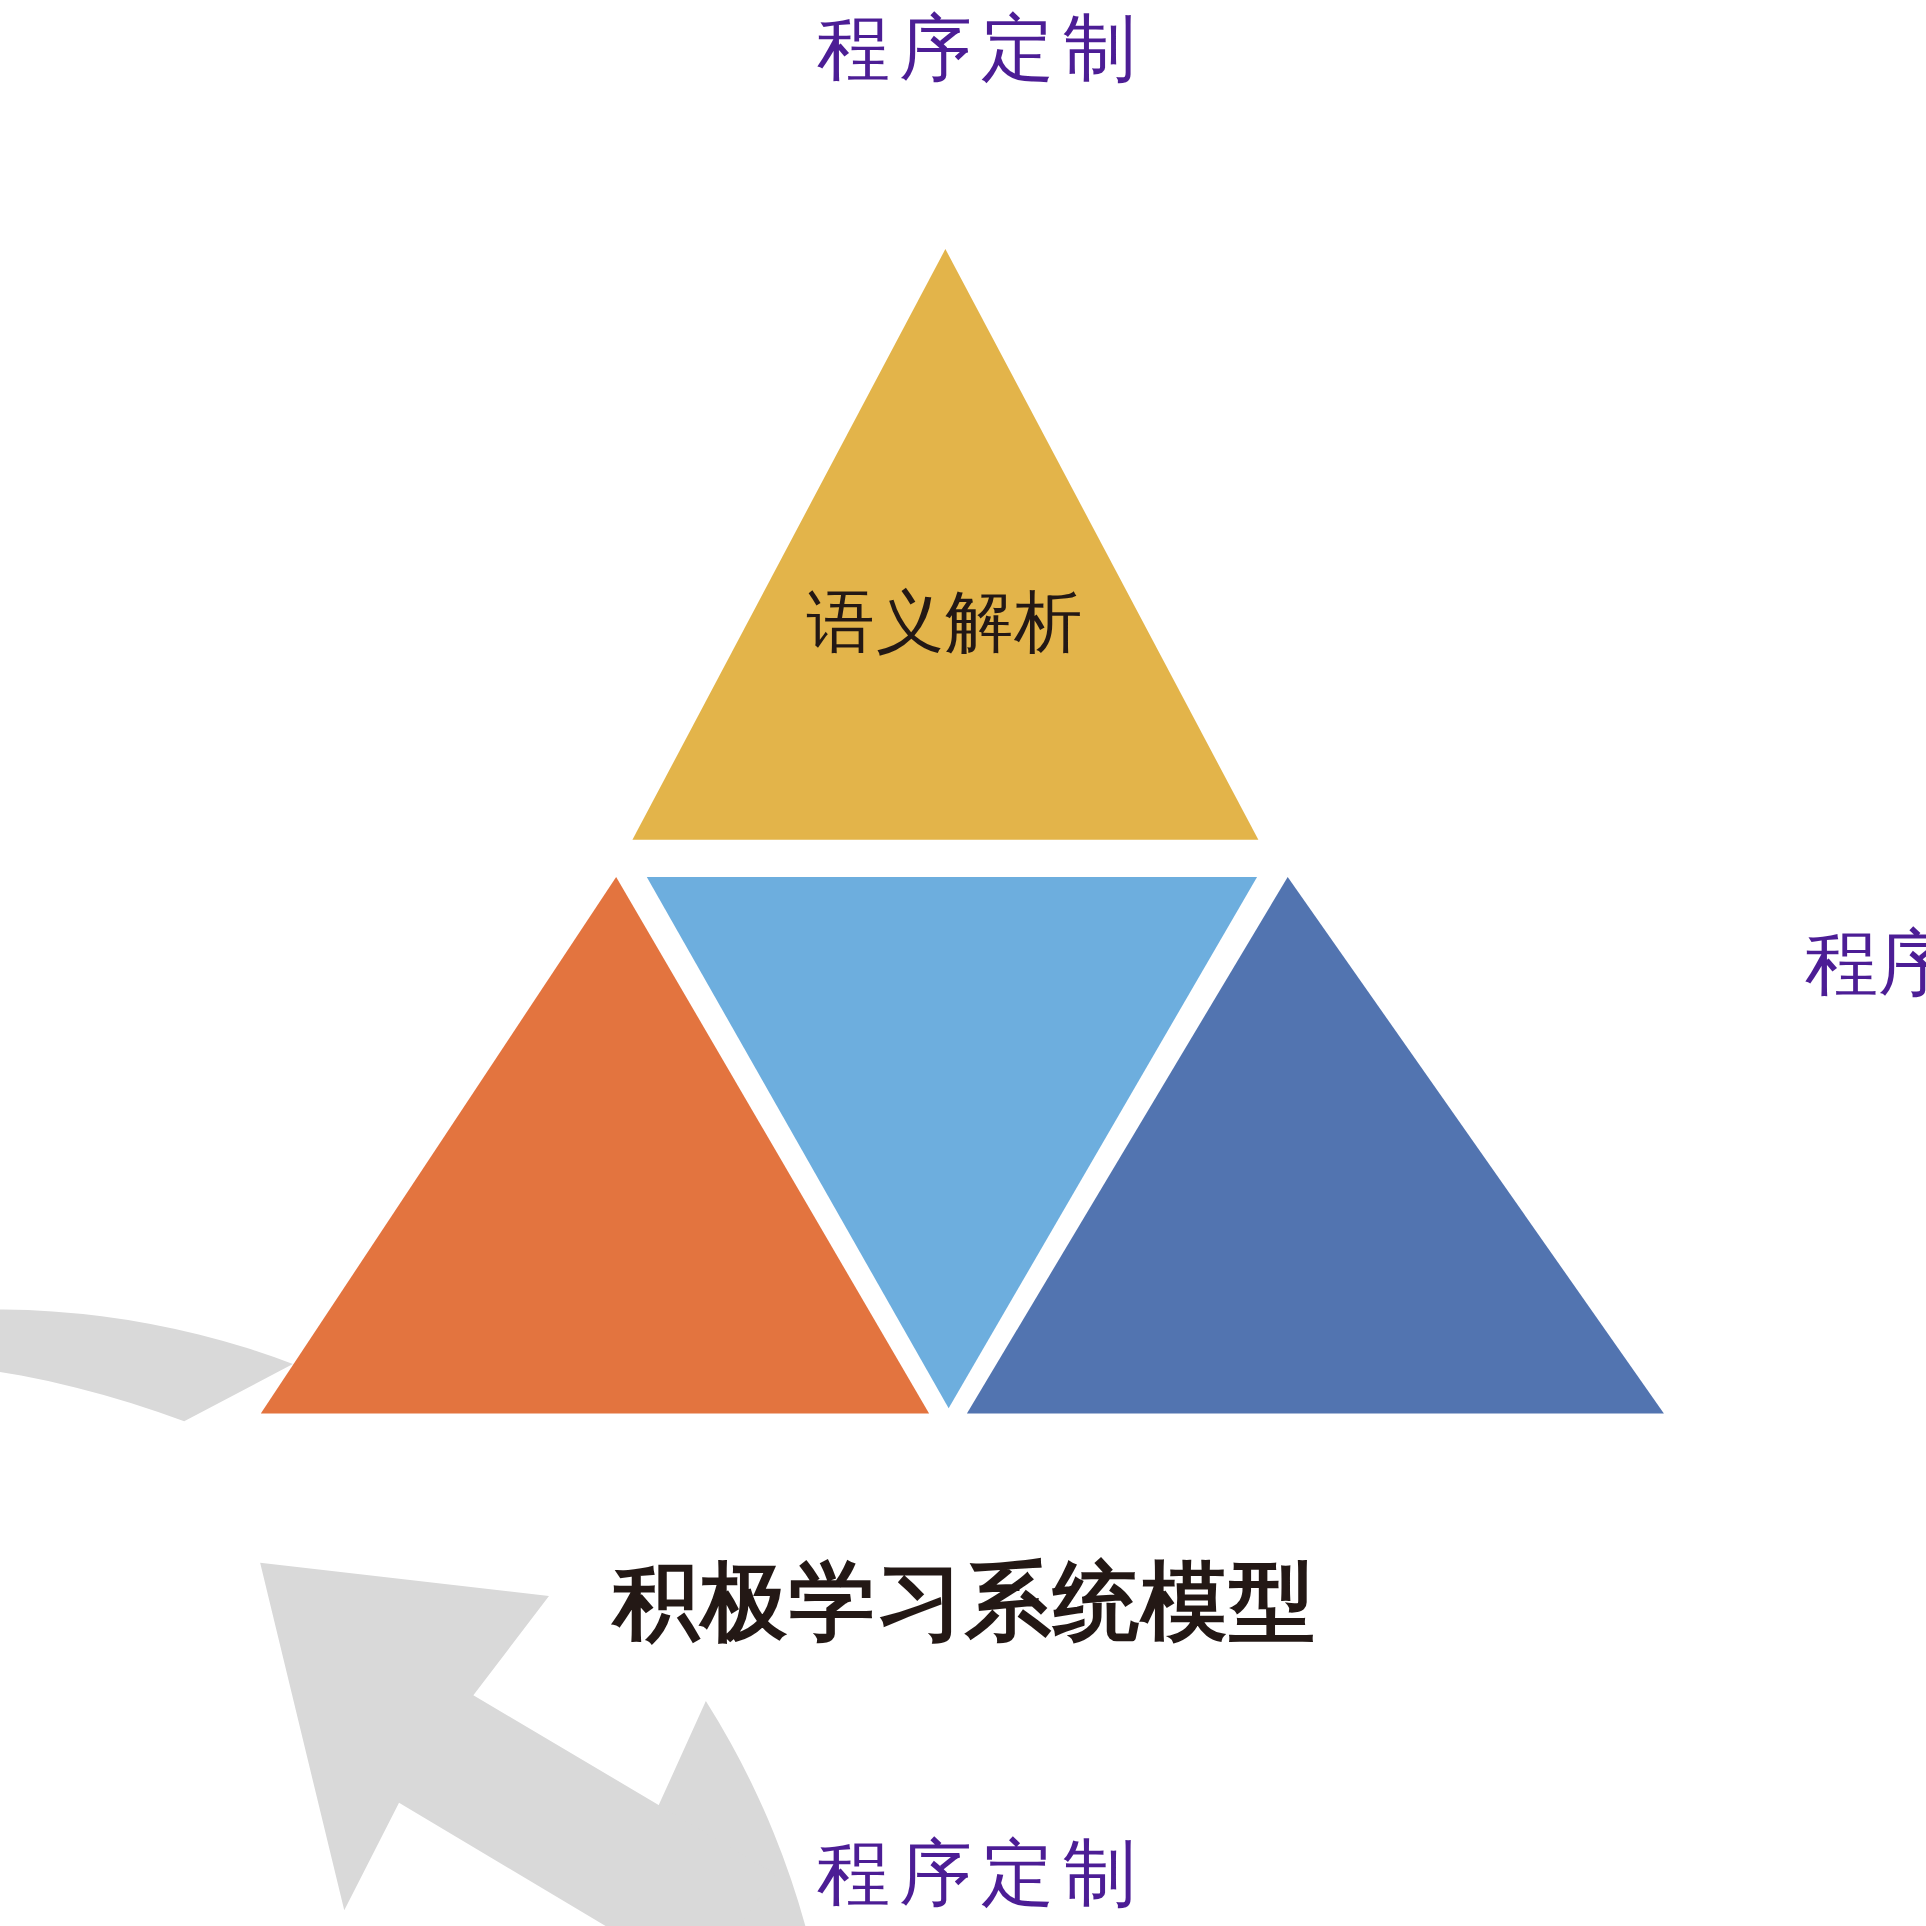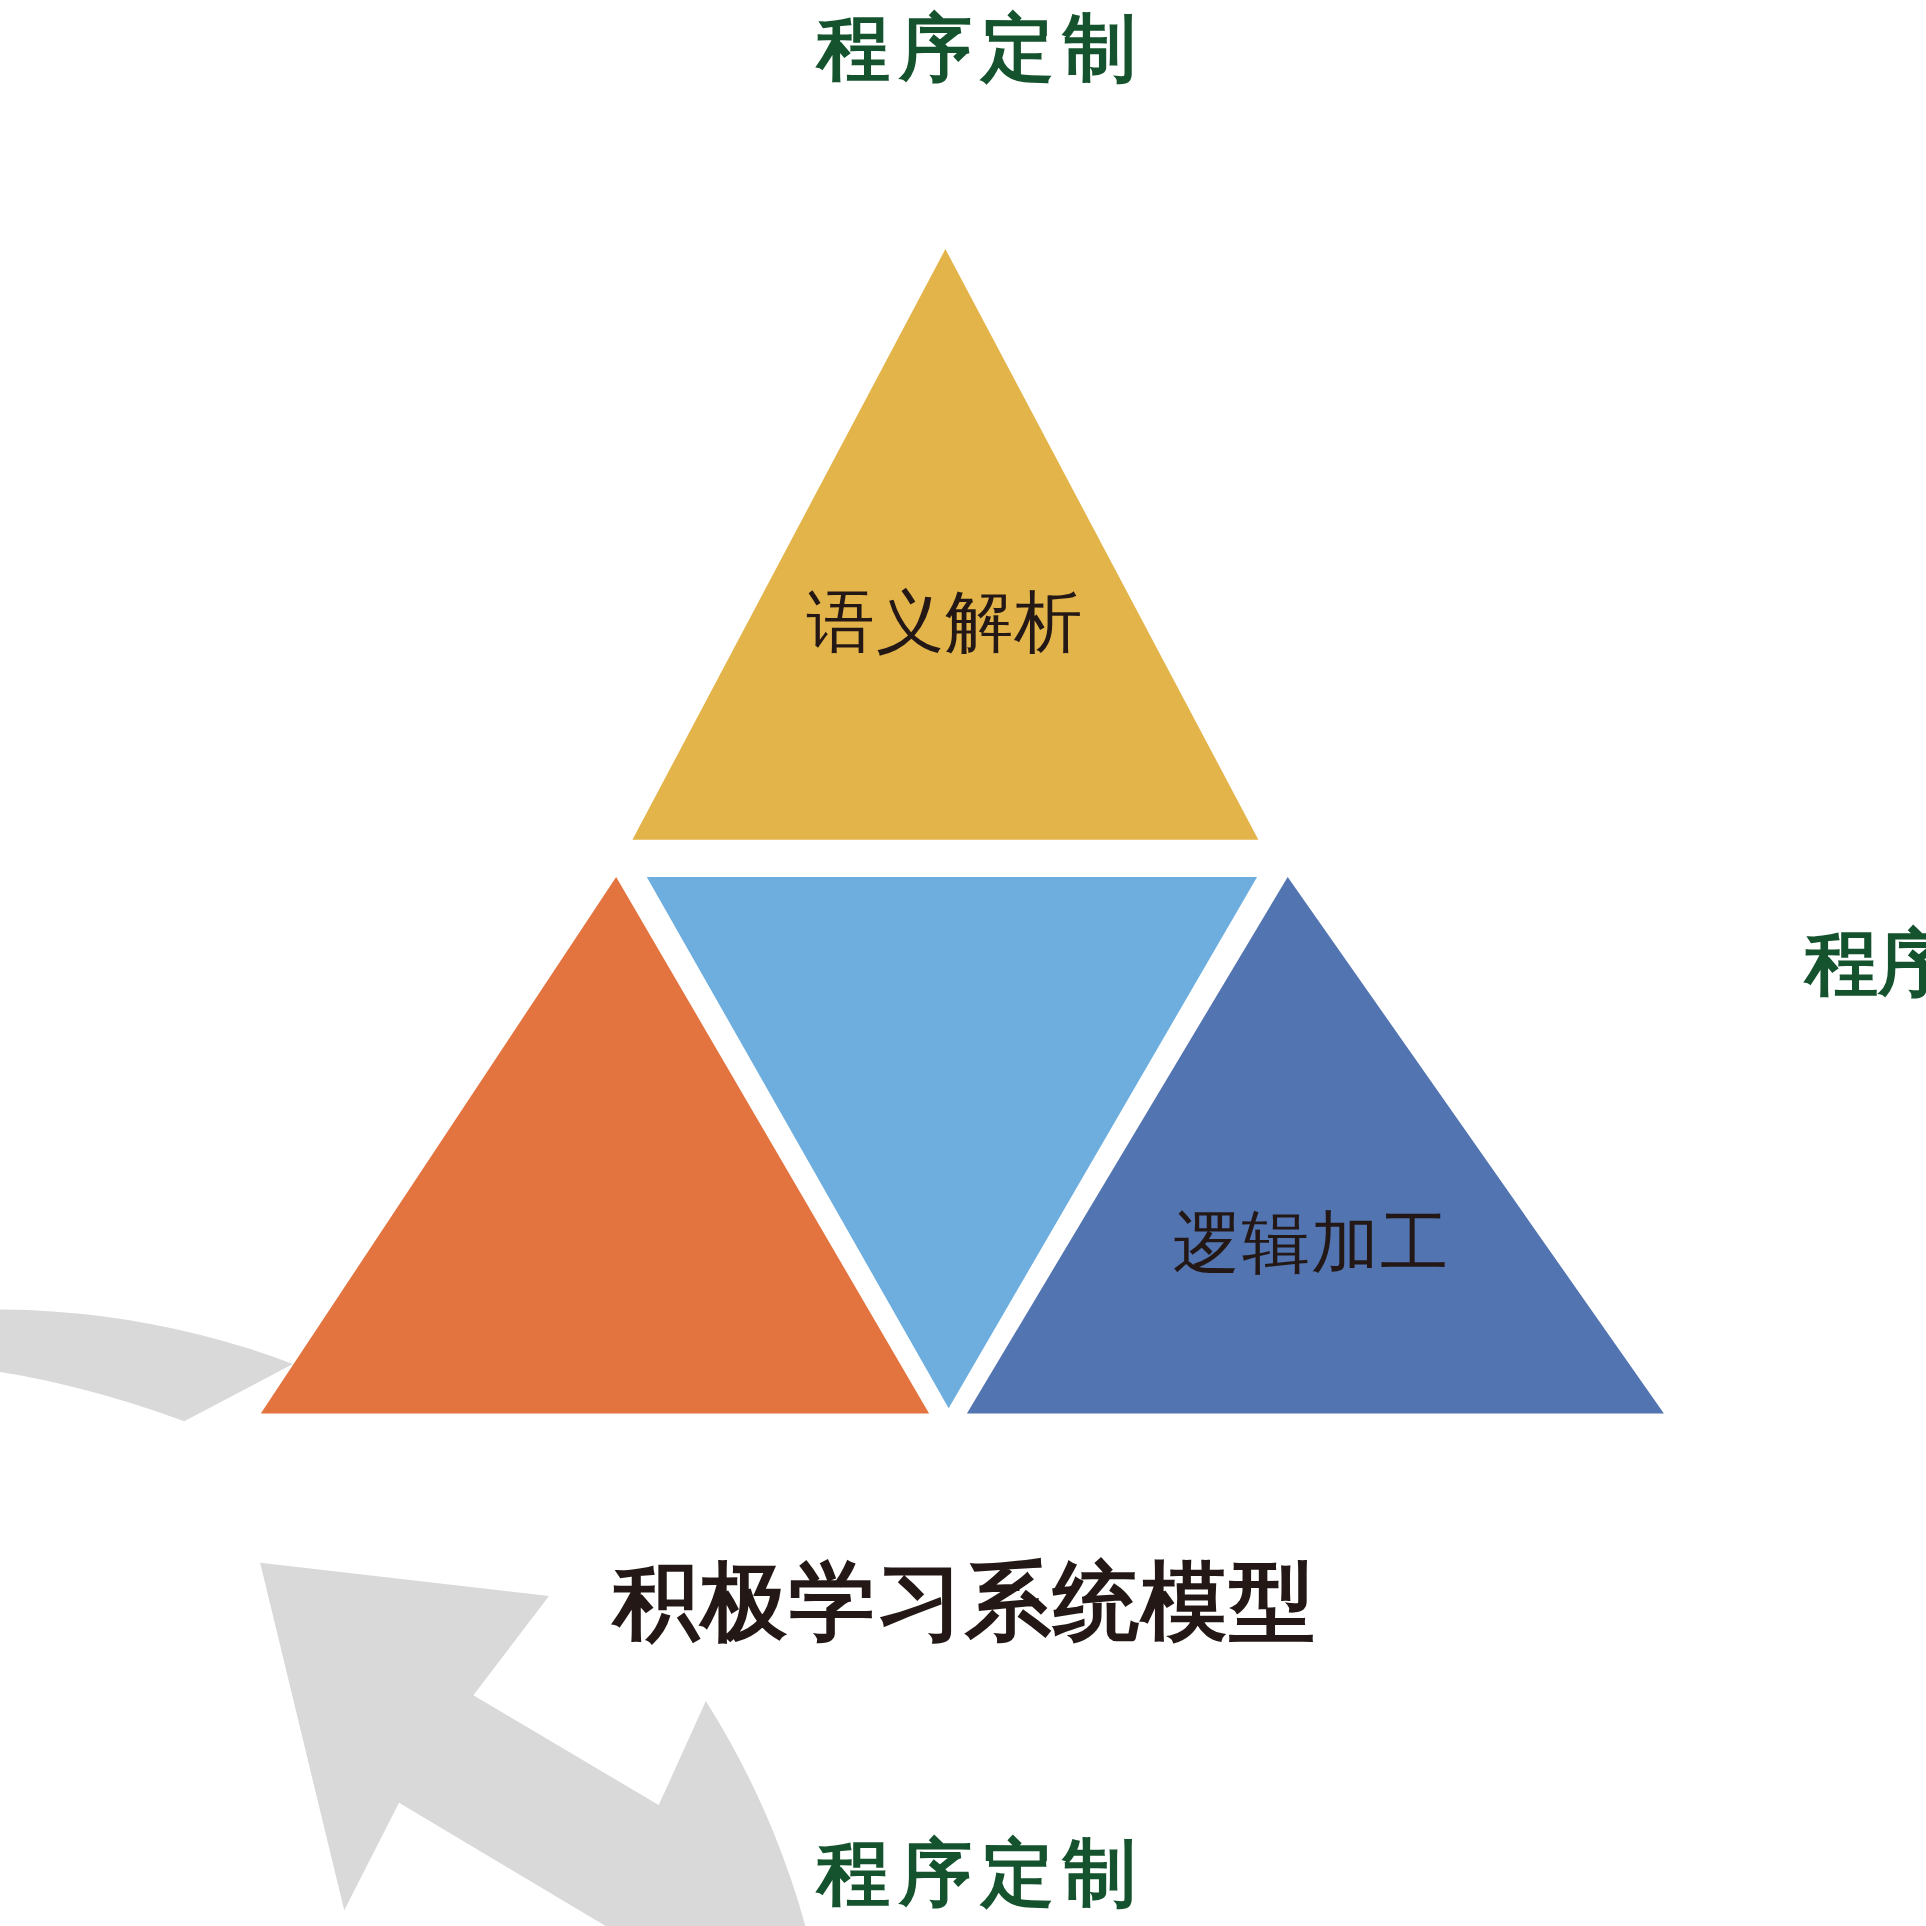--- a/index.html
+++ b/index.html
@@ -20,23 +20,23 @@
   #diagram-svg {
     position: absolute;
     left: 0;
     top: 0;
     width: 1926px;
     height: 1926px;
     display: block;
   }
   .cyc-label {
     position: absolute;
-    color: #14532d;
+    color: #4c1d95;
     font-size: 73px;
-    font-weight: 700;
+    font-weight: 400;
     letter-spacing: 9px;
     white-space: nowrap;
     line-height: 1.05;
     padding-left: 27px;
   }
   #label-top {
     left: 0;
     right: 0;
     top: 10.4px;
     text-align: center;
@@ -125,18 +125,17 @@
   <div class="cyc-label" id="label-top">程序定制</div>
 
   <div class="cyc-label" id="label-right">程序定制</div>
 
   <div class="cyc-label" id="label-bottom">程序定制</div>
 
   <div class="tri-label" id="label-apex">语义解析</div>
 
 
 
-  <div class="tri-label" id="label-right-tri">逻辑加工</div>
 
   <div id="model-title">积极学习系统模型</div>
 
 </div>
 
 
 </body></html>

